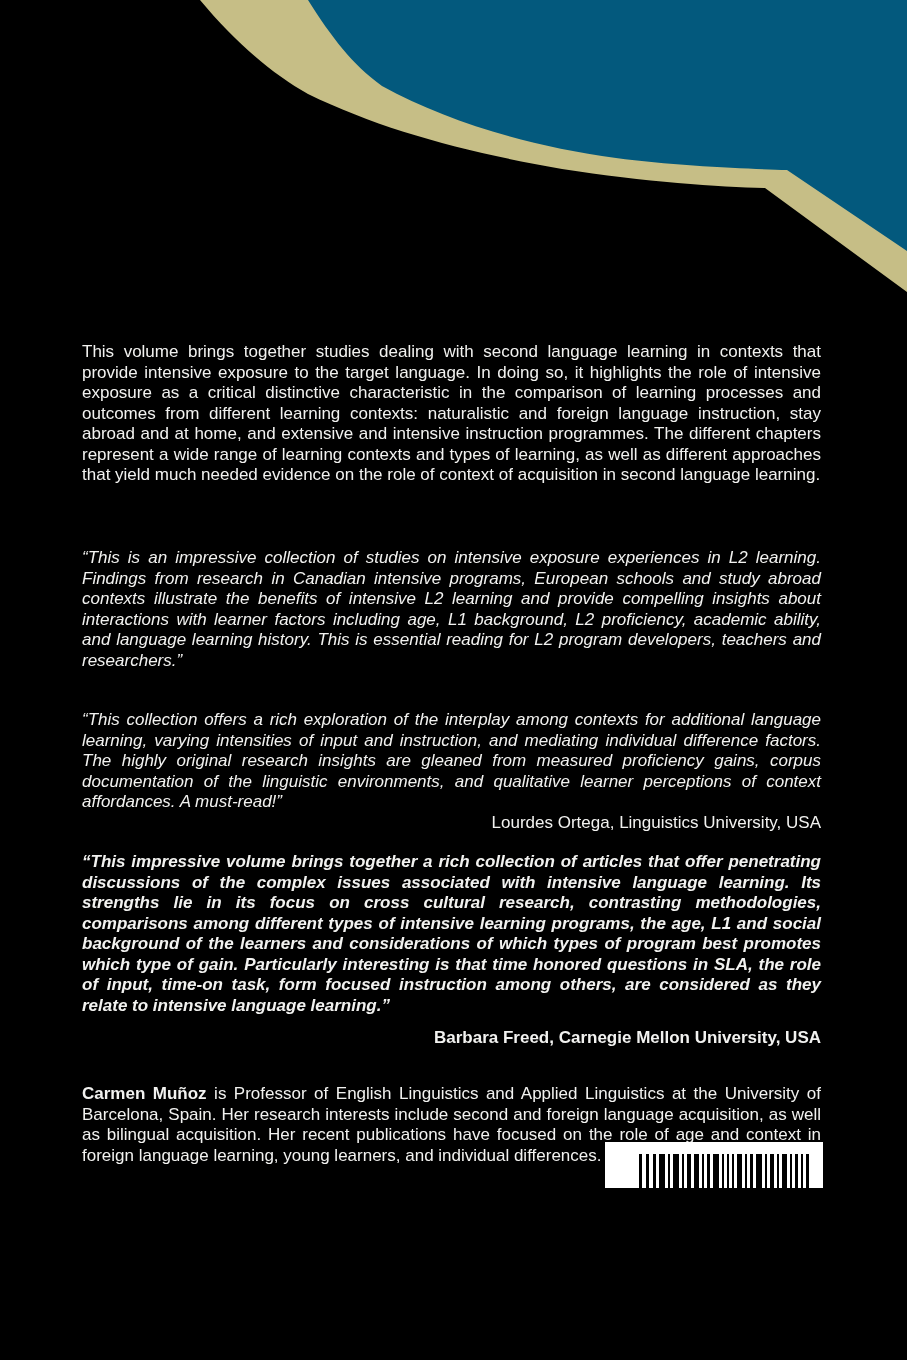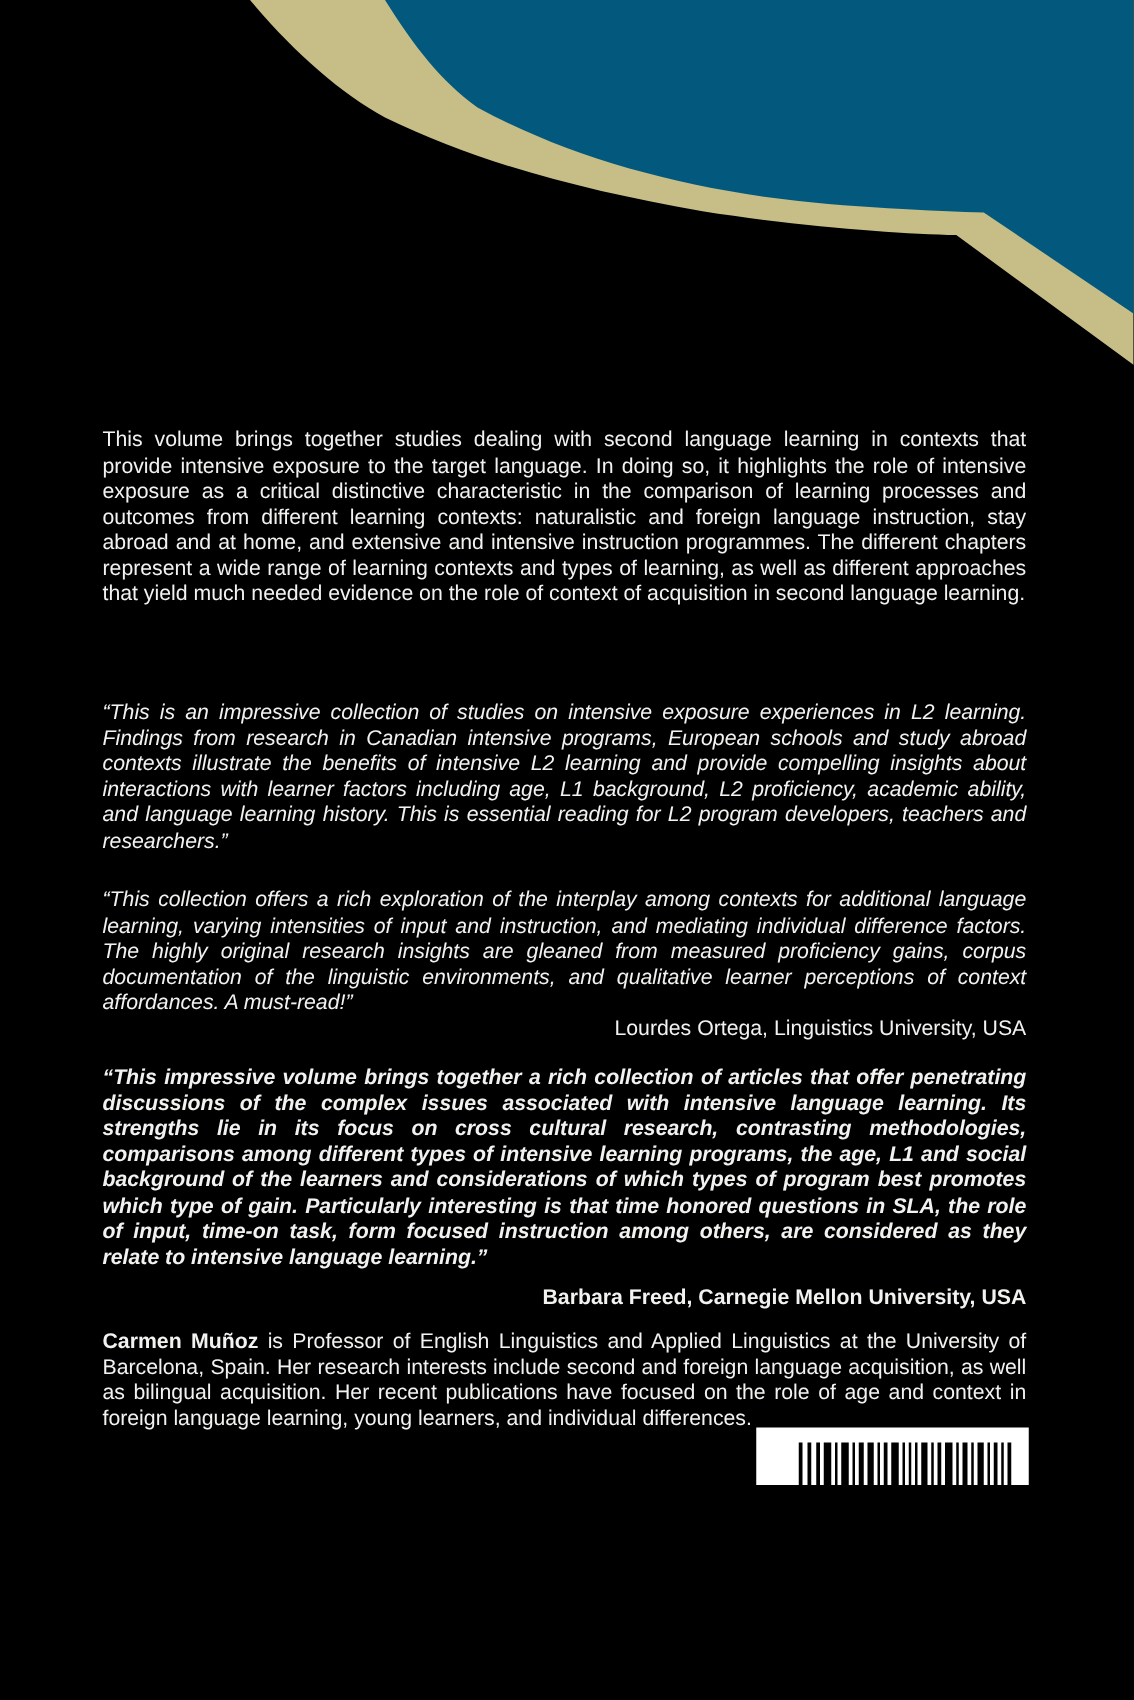--- a/index.html
+++ b/index.html
@@ -22,21 +22,21 @@
   .content { position: absolute; left: 82px; width: 739px; }
   .blurb {
     top: 342px;
     font-size: 17px;
     line-height: 20.5px;
     text-align: justify;
   }
   .quote-block { font-size: 17px; line-height: 20.5px; }
   .quote-text { font-style: italic; text-align: justify; }
   .attribution { text-align: right; font-style: normal; }
-  .q1 { top: 560px; }
+  .q1 { top: 548px; }
   .q2 { top: 710px; }
   .q3 { top: 852px; }
   .q3 .attribution { margin-top: 12px; }
   .bio {
     top: 1063px;
     font-size: 17px;
     line-height: 20.5px;
     text-align: justify;
   }
   .bio .bio-line2 { text-align: left; }
@@ -100,21 +100,21 @@
   <div class="content quote-block q2" style="position:absolute;">
     <div class="quote-text">“This collection offers a rich exploration of the interplay among contexts for additional language learning, varying intensities of input and instruction, and mediating individual difference factors. The highly original research insights are gleaned from measured proficiency gains, corpus documentation of the linguistic environments, and qualitative learner perceptions of context affordances. A must-read!”</div>
     <div class="attribution">Lourdes Ortega, Linguistics University, USA</div>
   </div>
 
   <div class="content quote-block q3" style="position:absolute;font-weight:bold;">
     <div class="quote-text">“This impressive volume brings together a rich collection of articles that offer penetrating discussions of the complex issues associated with intensive language learning. Its strengths lie in its focus on cross cultural research, contrasting methodologies, comparisons among different types of intensive learning programs, the age, L1 and social background of the learners and considerations of which types of program best promotes which type of gain. Particularly interesting is that time honored questions in SLA, the role of input, time-on task, form focused instruction among others, are considered as they relate to intensive language learning.”</div>
     <div class="attribution">Barbara Freed, Carnegie Mellon University, USA</div>
   </div>
 
-  <div class="content bio" style="position:absolute;">
+  <div class="content bio" style="position:absolute;margin-top:21px;">
     <div><strong>Carmen Muñoz</strong><span> is Professor of English Linguistics and Applied Linguistics at the University of Barcelona, Spain. Her research interests include second and foreign language acquisition, as well as bilingual acquisition. Her recent publications have focused on the role of age and context in foreign language learning, young learners, and individual differences.</span></div>
   </div>
 
   <div class="content credit-line" style="position:absolute;">
     <span class="italic">Cover image</span><span>: iStockphoto</span>
   </div>
 
   <div class="content series-block" style="position:absolute;">
     <div class="series-title">Second Language Acquisition</div>
   </div>

